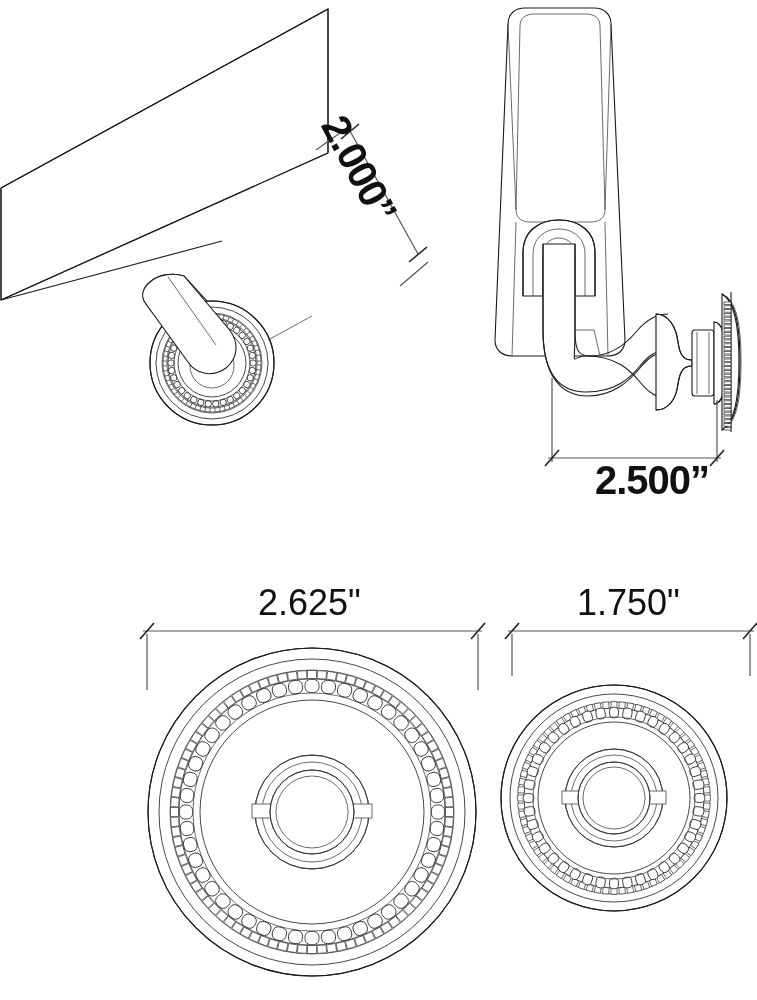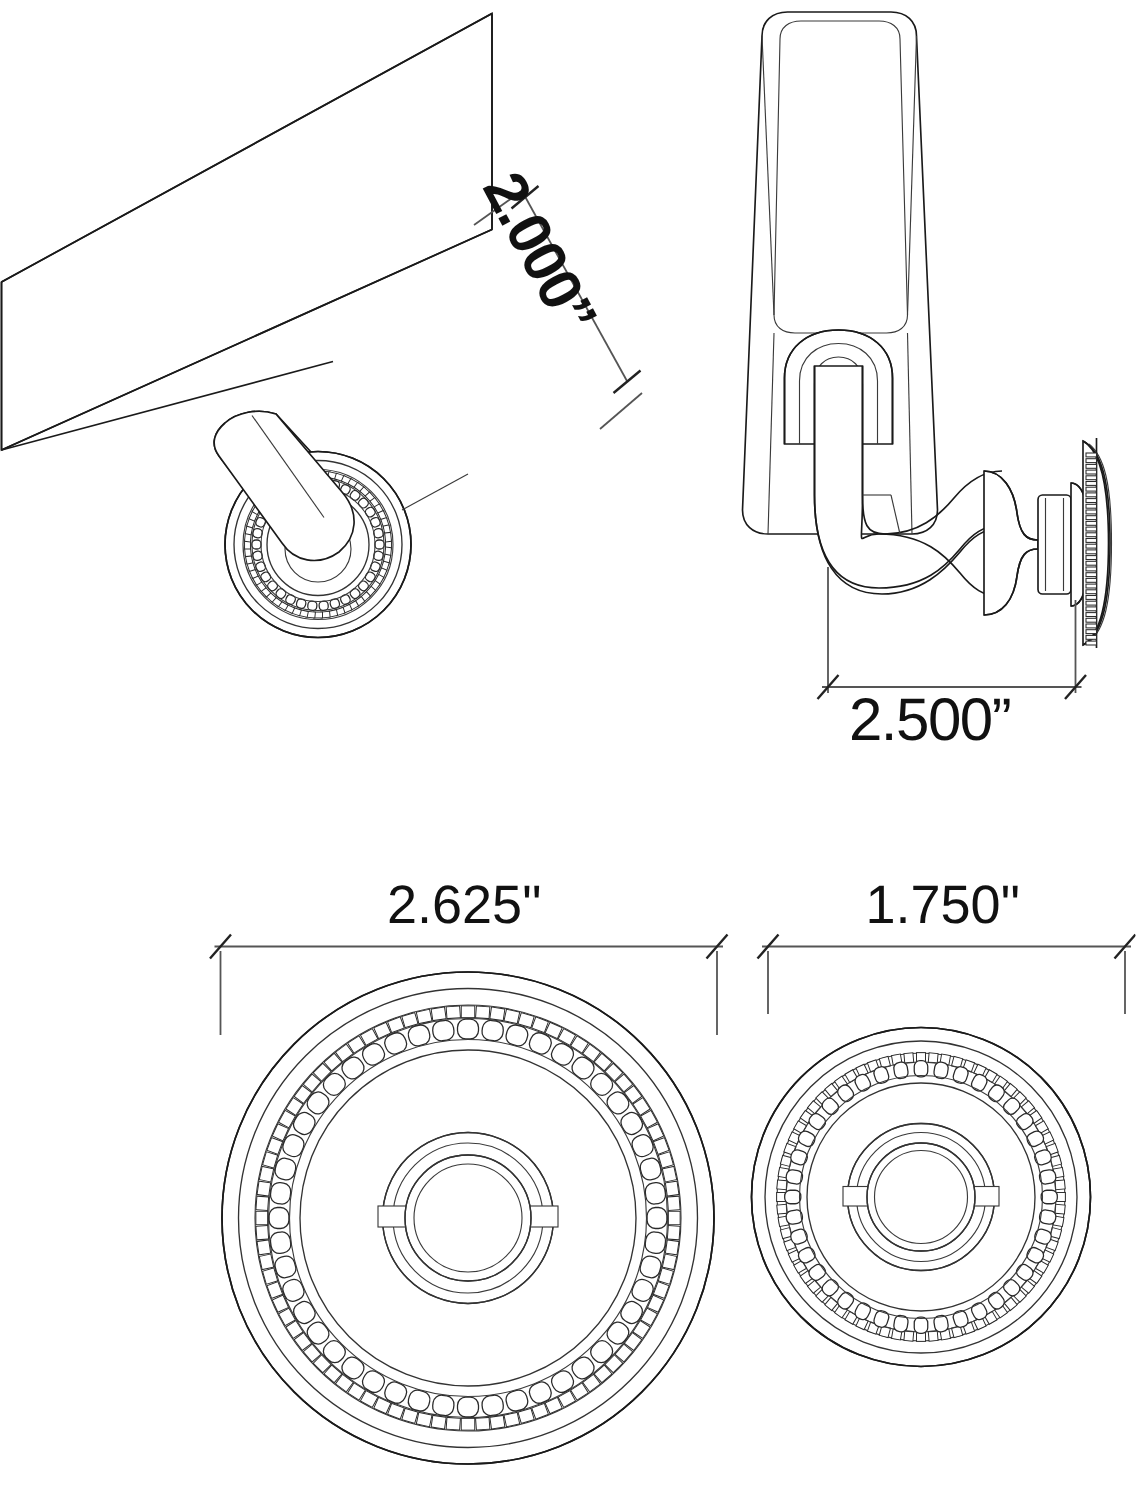--- a/index.html
+++ b/index.html
@@ -2,21 +2,21 @@
 <html><head>
 <meta charset="utf-8">
 <style>
   html,body{margin:0;padding:0;background:#ffffff;}
   body{width:757px;height:1000px;position:relative;overflow:hidden;
        font-family:"Liberation Sans",sans-serif;color:#000;}
   #sheet{position:absolute;inset:0;width:757px;height:1000px;}
   .dimtext{position:absolute;white-space:nowrap;color:#111;}
   #dim-2000-label{left:352px;top:108px;font-size:40px;font-weight:700;
      letter-spacing:-1px;transform:rotate(62deg);transform-origin:left top;}
-  #dim-2500-label{left:566px;top:458px;font-size:40px;font-weight:400;letter-spacing:-1px;}
+  #dim-2500-label{left:595px;top:458px;font-size:40px;font-weight:700;letter-spacing:-1px;}
   #dim-2625-label{left:258px;top:582px;font-size:36px;font-weight:400;letter-spacing:0px;}
   #dim-1750-label{left:577px;top:582px;font-size:36px;font-weight:400;letter-spacing:0px;}
 </style>
 </head>
 <body>
 
 <svg id="sheet" viewBox="0 0 757 1000">
   <defs>
     <style>
       .ln{fill:none;stroke:#1a1a1a;stroke-width:1.1;}

